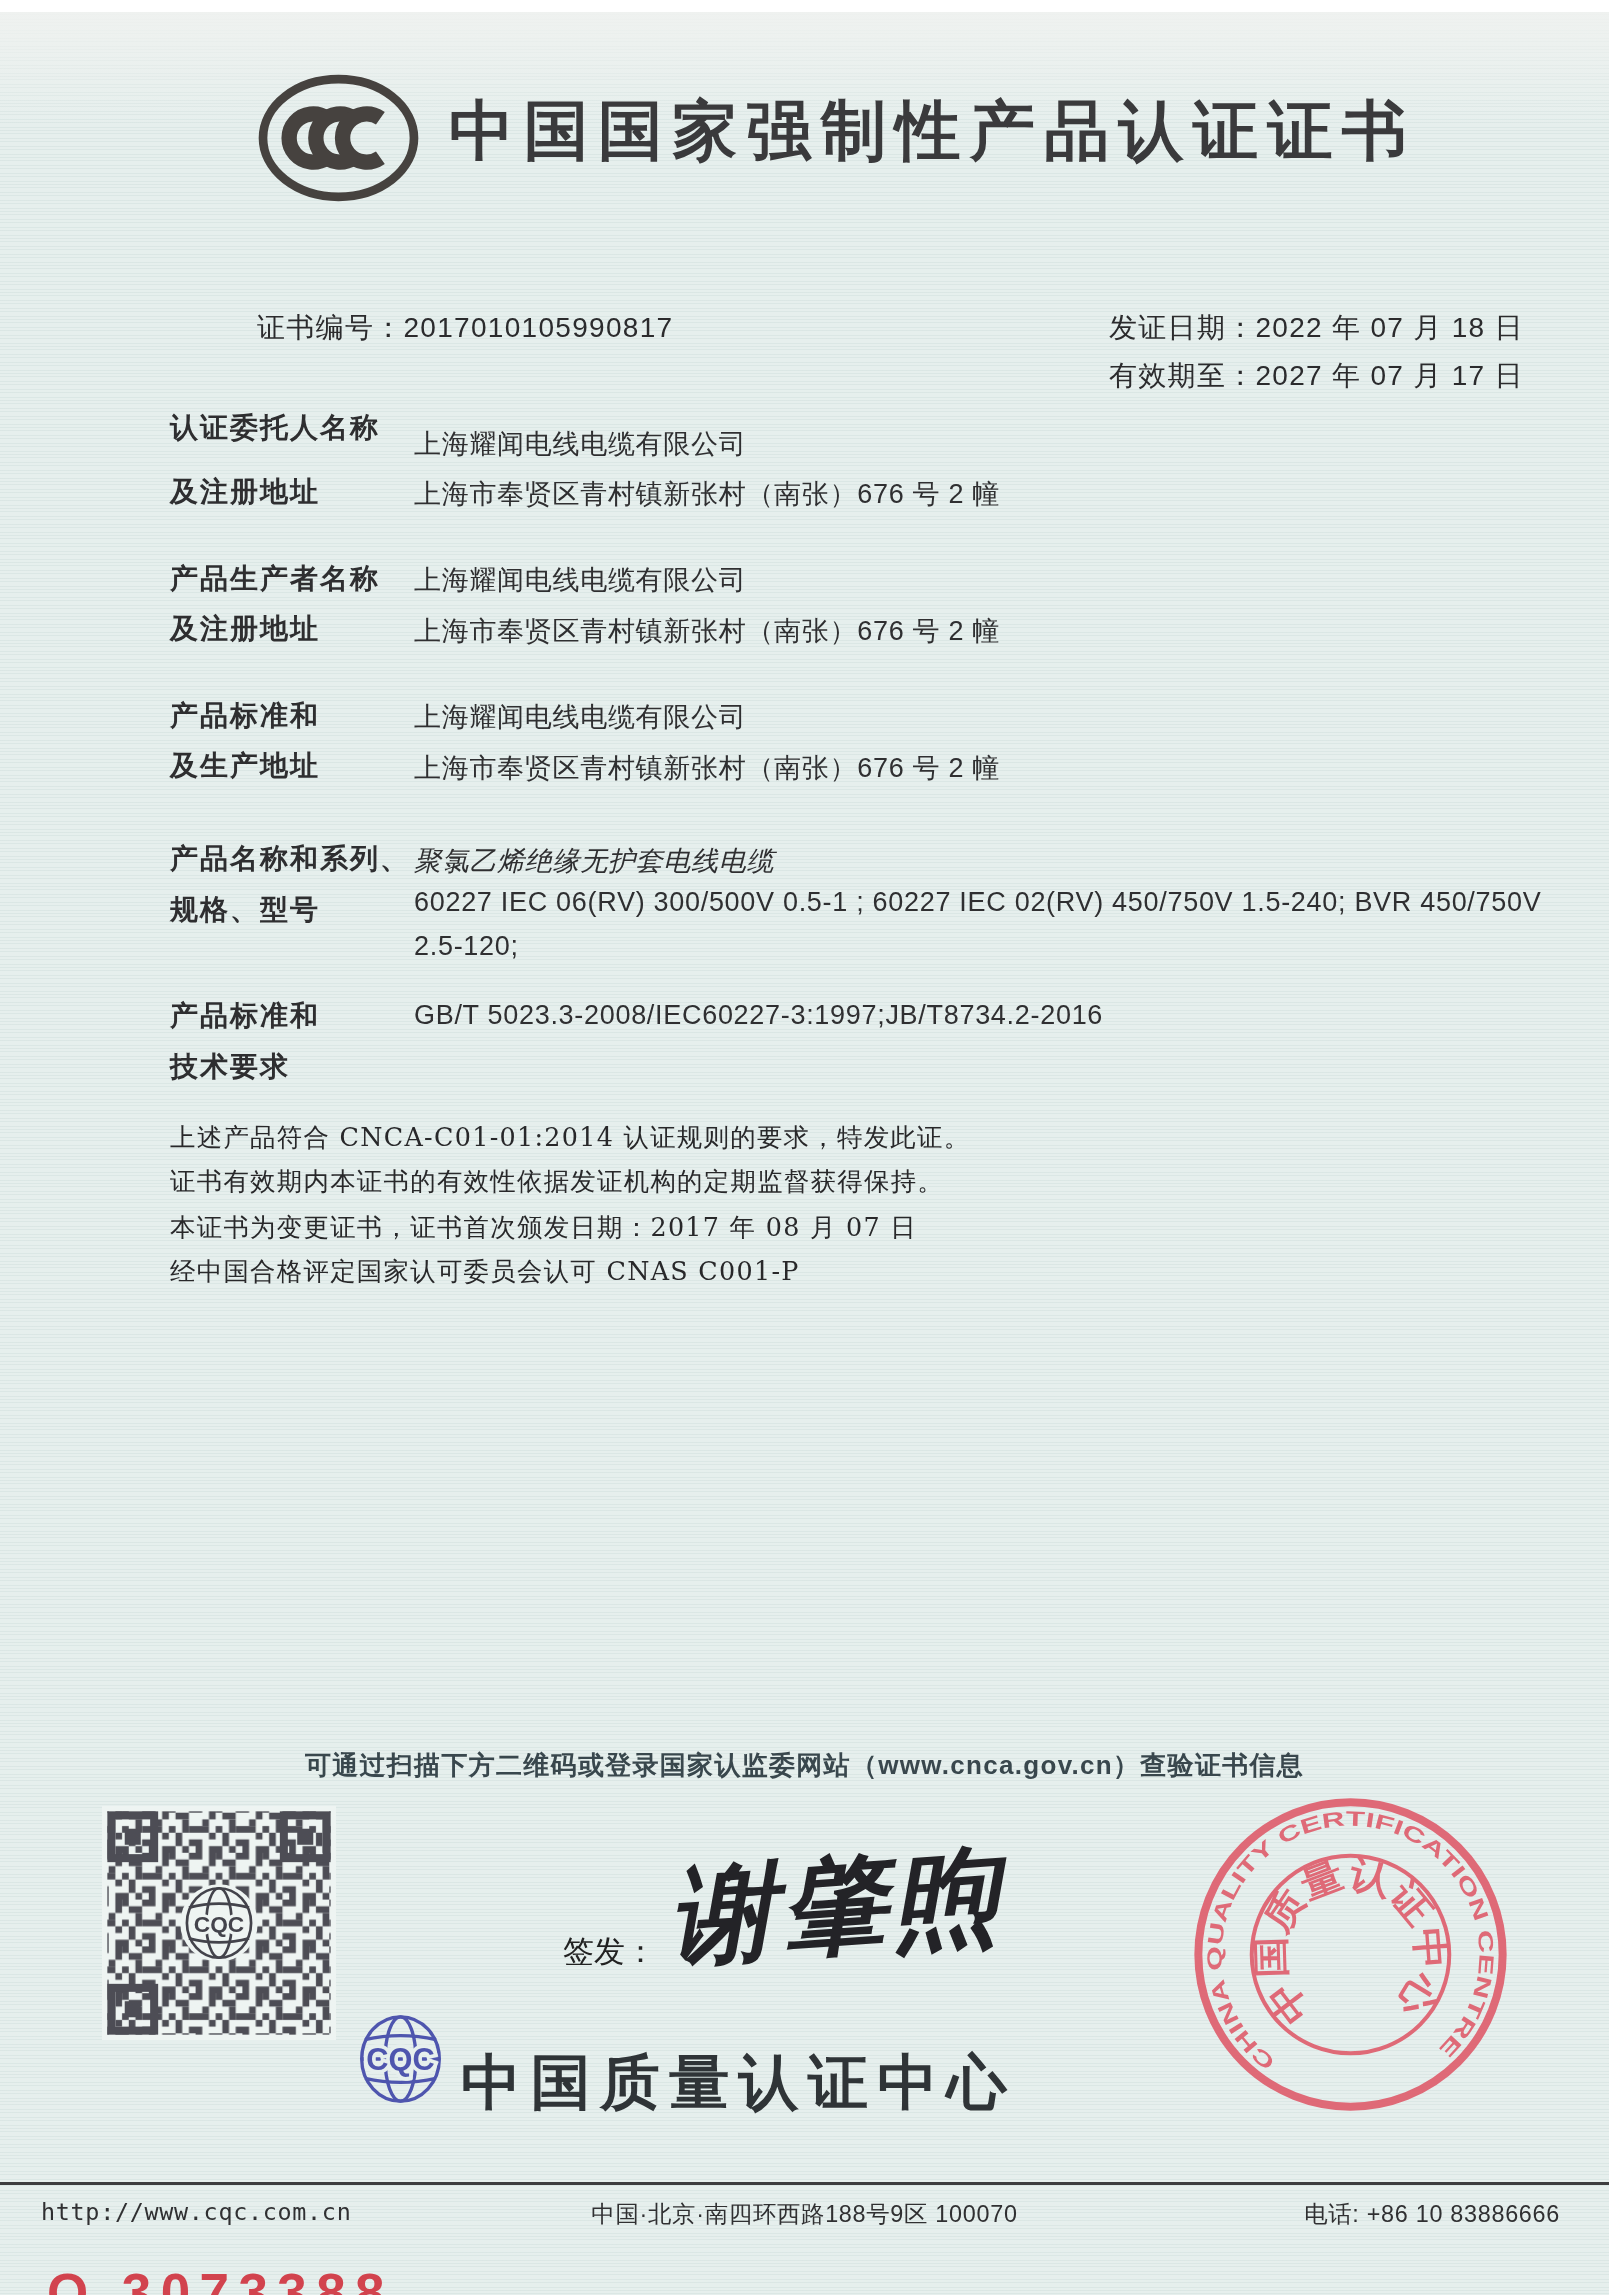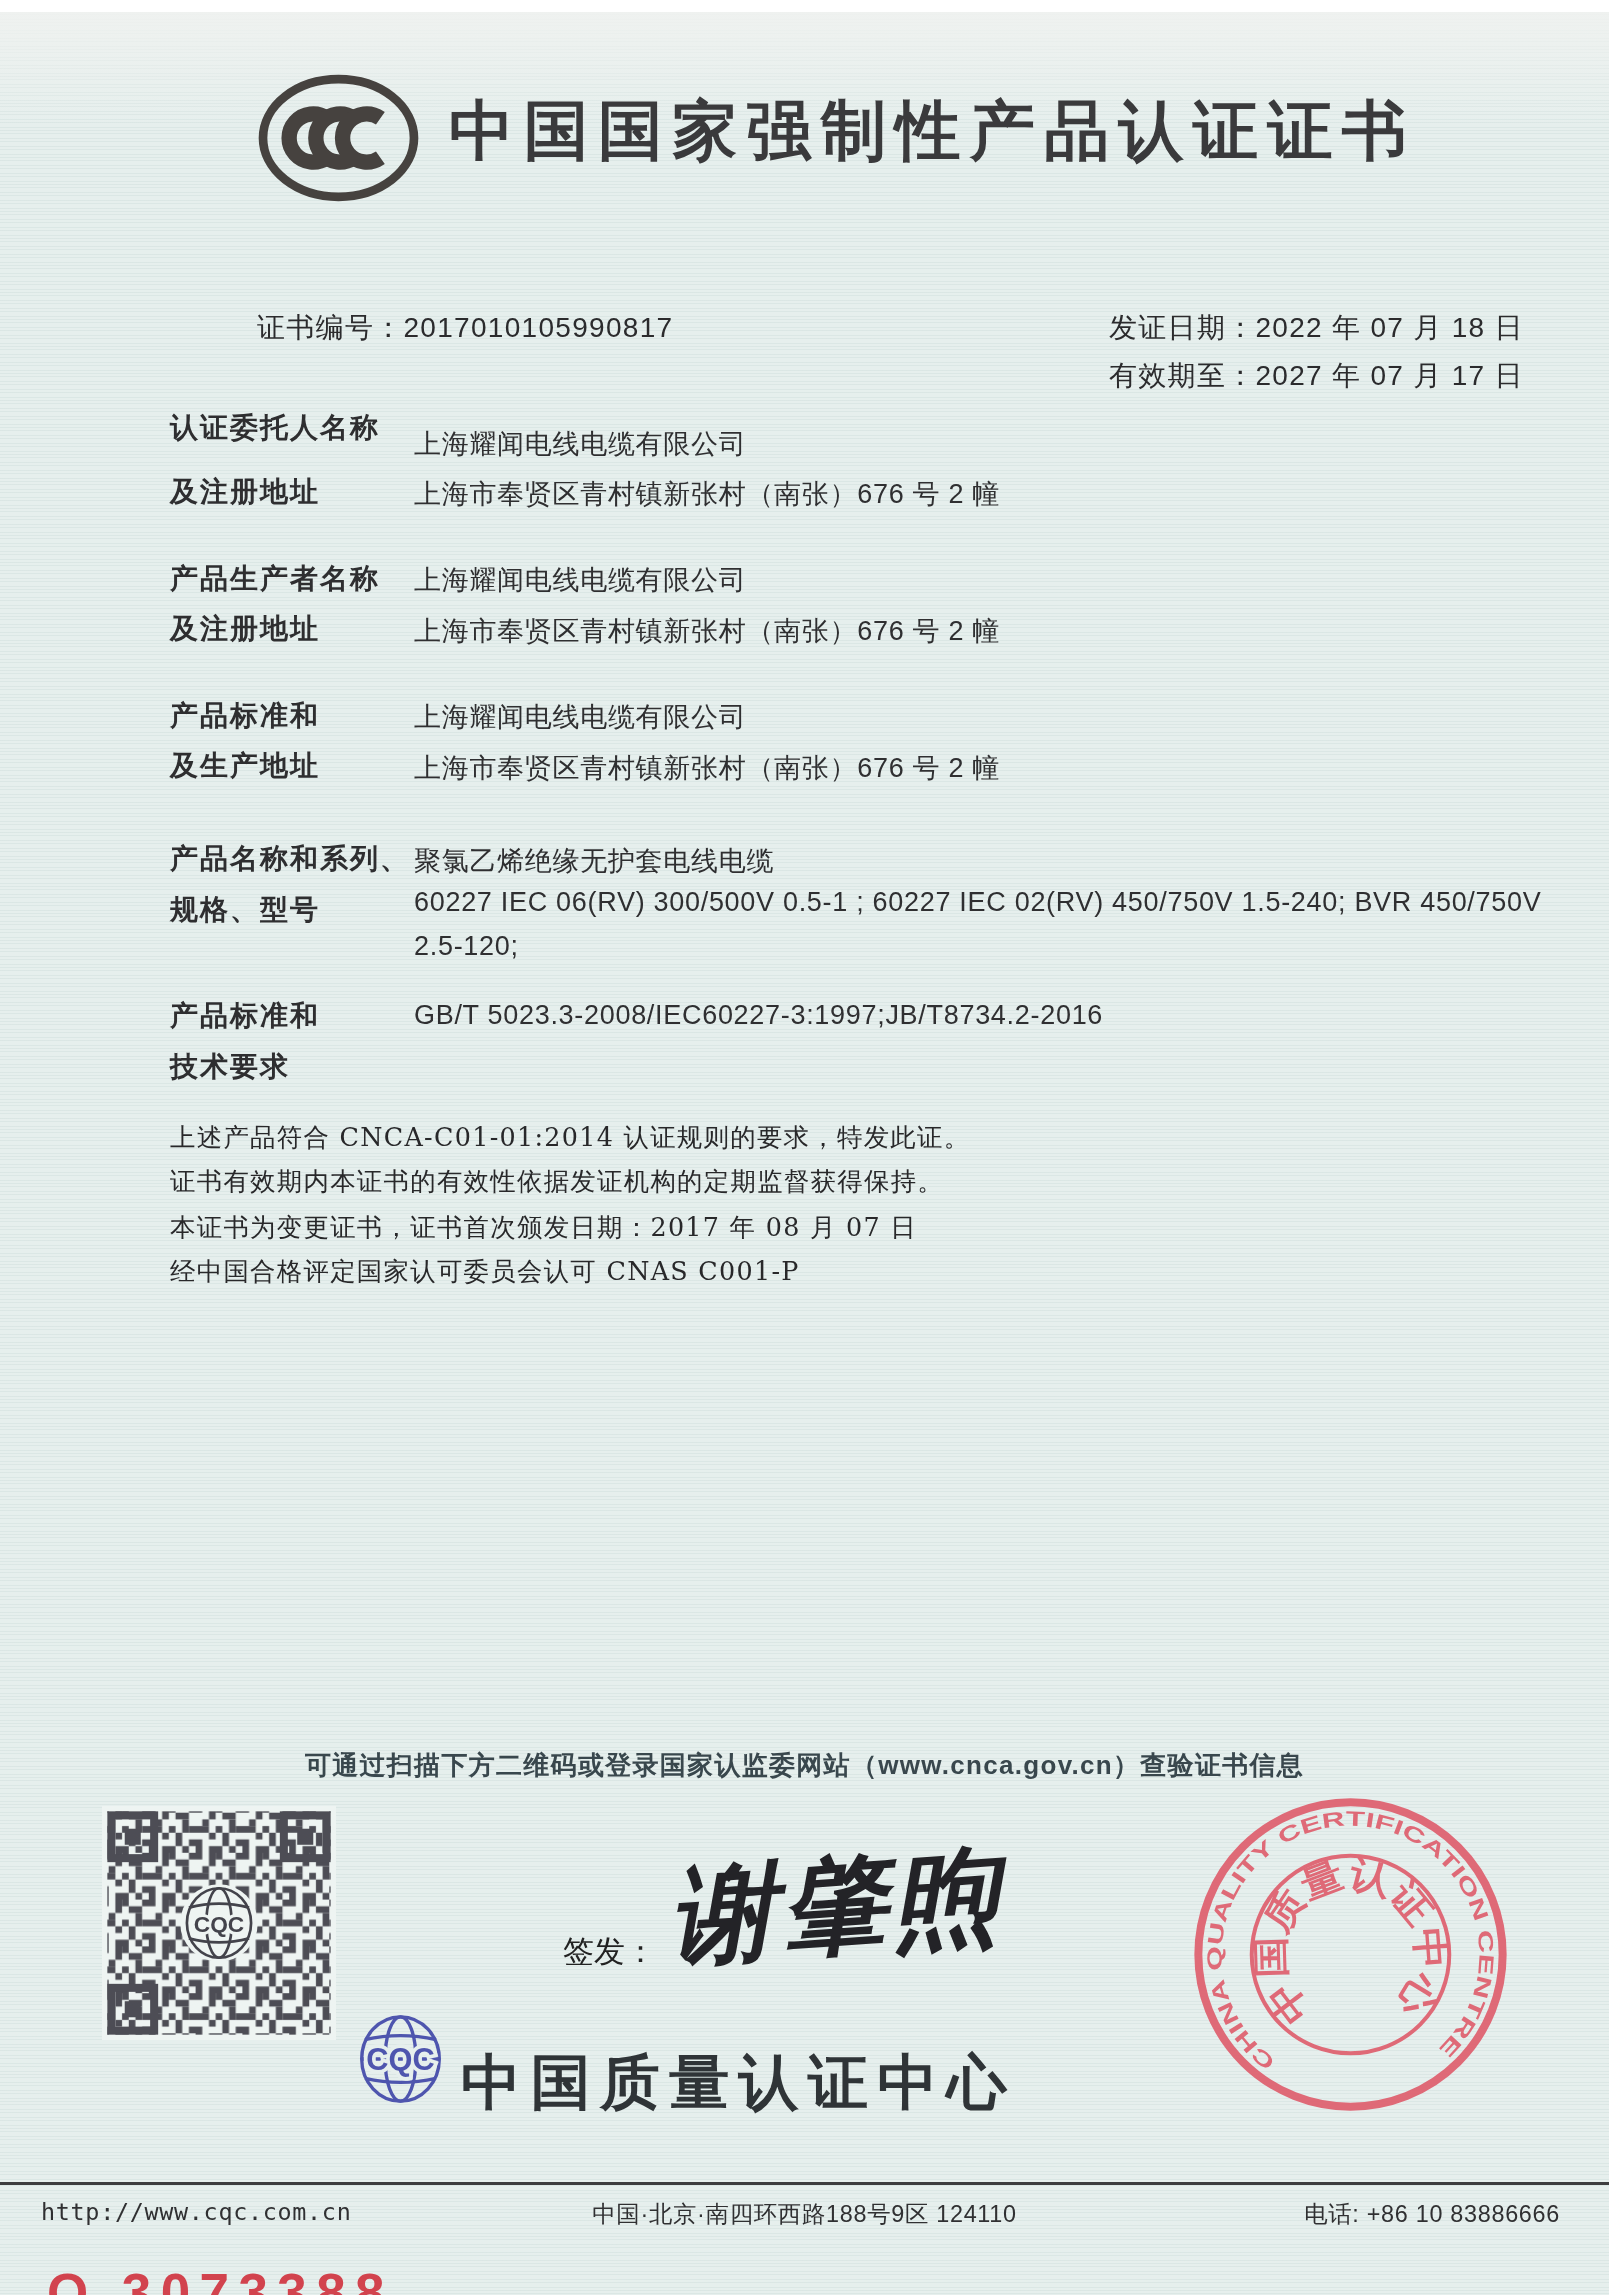--- a/index.html
+++ b/index.html
@@ -66,21 +66,21 @@
   <div class="abs lbl" style="left:170px;top:598px;">及注册地址</div>
   <div class="abs val" style="left:414px;top:601px;">上海市奉贤区青村镇新张村（南张）676 号 2 幢</div>
 
   <div class="abs lbl" style="left:170px;top:685px;">产品标准和</div>
   <div class="abs val" style="left:414px;top:687px;">上海耀闻电线电缆有限公司</div>
   <div class="abs lbl" style="left:170px;top:735px;">及生产地址</div>
   <div class="abs val" style="left:414px;top:738px;">上海市奉贤区青村镇新张村（南张）676 号 2 幢</div>
 
   <div class="abs lbl" style="left:170px;top:828px;">产品名称和系列、</div>
   <div class="abs lbl" style="left:170px;top:879px;">规格、型号</div>
-  <div class="abs val" style="left:414px;top:831px;">聚氯乙烯绝缘无护套电线电缆</div>
+  <div class="abs val" style="left:414px;top:831px;font-style:italic;">聚氯乙烯绝缘无护套电线电缆</div>
   <div class="abs val" style="left:414px;top:875px;">60227 IEC 06(RV) 300/500V   0.5-1 ; 60227 IEC 02(RV)   450/750V 1.5-240; BVR   450/750V</div>
   <div class="abs val" style="left:414px;top:919px;">2.5-120;</div>
 
   <div class="abs lbl" style="left:170px;top:985px;">产品标准和</div>
   <div class="abs lbl" style="left:170px;top:1036px;">技术要求</div>
   <div class="abs val" style="left:414px;top:988px;">GB/T 5023.3-2008/IEC60227-3:1997;JB/T8734.2-2016</div>
 
   <div class="abs note" style="left:170px;top:1109px;">上述产品符合 CNCA-C01-01:2014 认证规则的要求，特发此证。</div>
   <div class="abs note" style="left:170px;top:1153px;">证书有效期内本证书的有效性依据发证机构的定期监督获得保持。</div>
   <div class="abs note" style="left:170px;top:1199px;">本证书为变更证书，证书首次颁发日期：2017 年 08 月 07 日</div>
@@ -160,19 +160,19 @@
     <text font-family="Liberation Sans, sans-serif" font-size="31" font-weight="600" fill="#df5f6e">
       <textPath href="#stampOuterPath" startOffset="0" textLength="950" lengthAdjust="spacingAndGlyphs">CHINA   QUALITY   CERTIFICATION   CENTRE</textPath>
     </text>
     <text font-family="Liberation Sans, sans-serif" font-size="56" font-weight="600" fill="#df5f6e">
       <textPath href="#stampInnerPath" startOffset="0" textLength="495" lengthAdjust="spacingAndGlyphs">中国质量认证中心</textPath>
     </text>
   </svg>
 
   <div class="abs rule"></div>
   <div class="abs footer mono" style="left:41px;top:2186px;">http://www.cqc.com.cn</div>
-  <div class="abs footer" style="left:0;top:2186px;width:100%;text-align:center;">中国·北京·南四环西路188号9区    124110</div>
+  <div class="abs footer" style="left:0;top:2186px;width:100%;text-align:center;">中国·北京·南四环西路188号9区    100070</div>
   <div class="abs footer" style="right:49px;top:2186px;">电话: +86 10 83886666</div>
 
   <div class="abs serial" style="left:47px;top:2250px;">Q 3073388</div>
 
 </div>
 
 
 </body></html>

